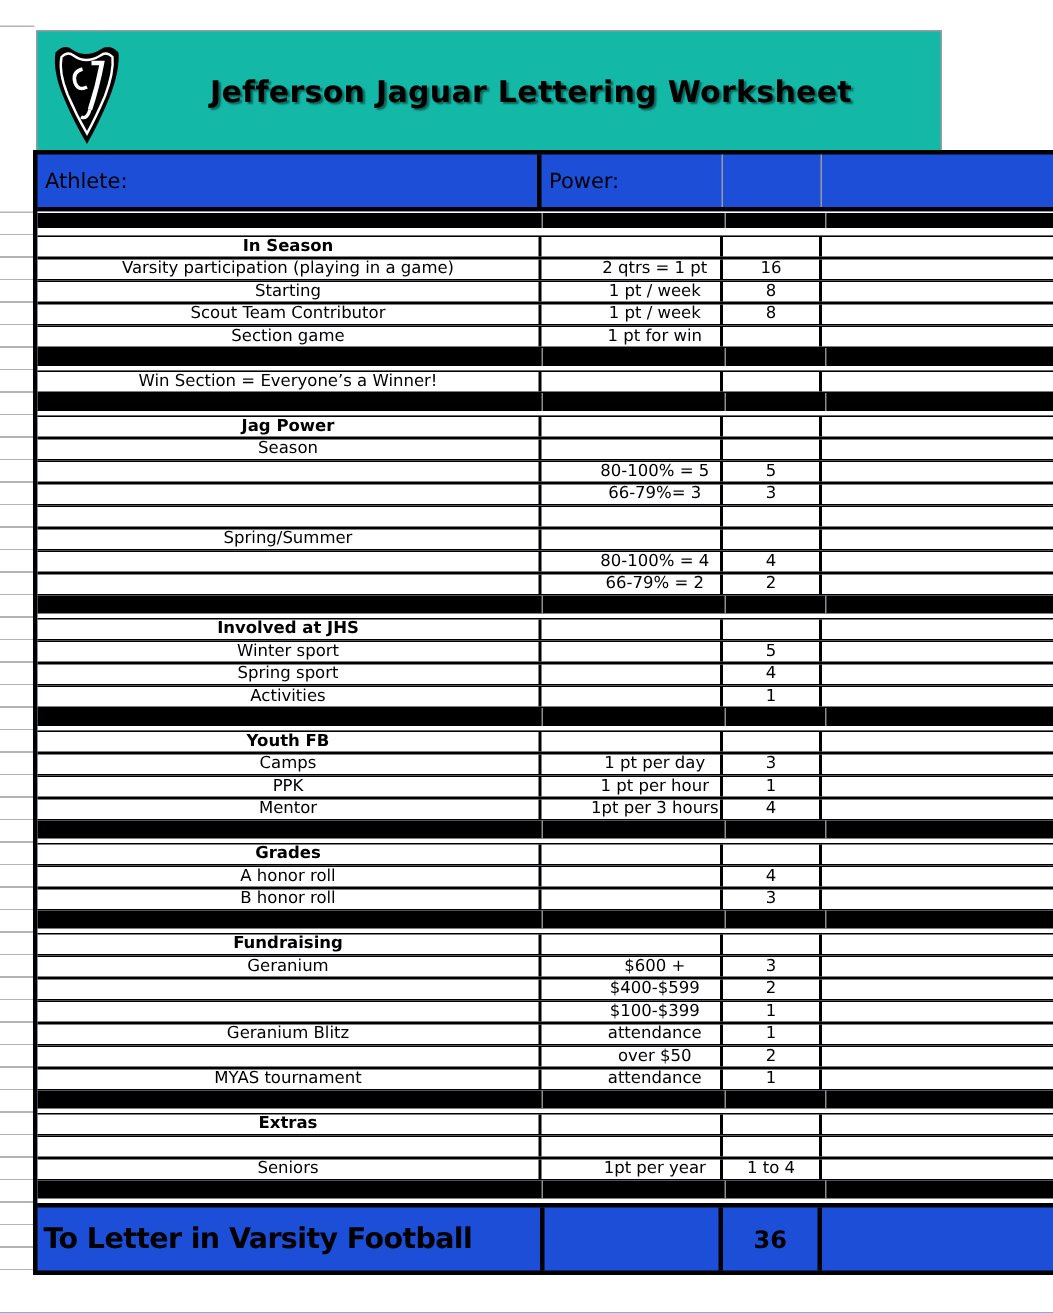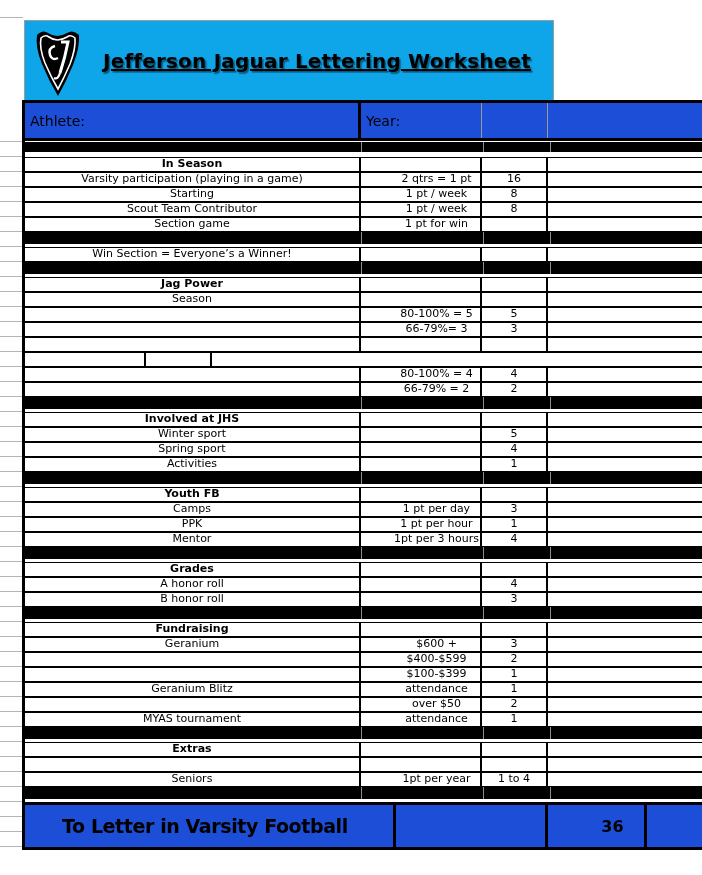--- a/index.html
+++ b/index.html
@@ -10,23 +10,23 @@
   }
   
   .margin-grid {
     position:absolute; left:0; top:141px; width:22px; height:710px;
     background:repeating-linear-gradient(to bottom,#b4b4b4 0 1px,transparent 1px 15px);
   }
   .margin-line-top { position:absolute; left:0; top:17px; width:23px; height:1px; background:#b4b4b4; }
 
   
   .title-box {
-    position:absolute; left:24px; top:20px; width:530px; height:81px;
-    border:1px solid #9c9c9c; box-sizing:border-box; background:#0ea5e9;
-    display:flex; align-items:center;text-decoration:underline;
+    position:absolute; left:24px; top:20px; width:604px; height:81px;
+    border:1px solid #9c9c9c; box-sizing:border-box; background:#14b8a6;
+    display:flex; align-items:center;
   }
   .logo { position:absolute; left:9px; top:6px; width:48px; height:72px; }
   .title {
     flex:1; text-align:center; padding-left:56px;
     font-weight:bold; font-size:20px; letter-spacing:0.2px;
     text-shadow:1.6px 1.6px 1.2px rgba(0,0,0,0.45);
   }
 
   
   .sheet {
@@ -59,21 +59,21 @@
   
   .row.bar { height:15px; background:#fff; }
   .row.bar .bar-seg { box-sizing:border-box; height:12px; background:#000; border-right:1px solid #8d8d8d; }
   .row.bar.first { height:16px; }
   .row.bar.first .bar-seg { height:10px; margin-top:1px; }
   .bar-seg.s0 { width:337px; } .bar-seg.s1 { width:122px; } .bar-seg.s2 { width:67px; }
   .bar-seg.s3 { flex:1; border-right:none; }
 
   
   .footer-row { flex:1; display:flex; border-top:3px solid #000; box-sizing:border-box; }
-  .footer-row > div { box-sizing:border-box; display:flex; align-items:center;margin-left:33px; }
+  .footer-row > div { box-sizing:border-box; display:flex; align-items:center; }
   .f1 { width:338px; border-right:3px solid #000; padding-left:4px;
         font-size:19px; font-weight:bold; letter-spacing:-0.4px; white-space:nowrap; }
   .f2 { width:119px; border-right:3px solid #000; }
   .f3 { width:66px;  border-right:3px solid #000; justify-content:center; font-size:16px; font-weight:bold; }
   .f4 { flex:1; }
 </style>
 </head>
 <body>
 
 <div class="margin-line-top"></div>
@@ -90,21 +90,21 @@
   <div class="title">Jefferson Jaguar Lettering Worksheet</div>
 </div>
 
 <div class="sheet">
   <div class="info-row">
     <div class="info-athlete">
       <span>Athlete:</span>
       <span style="flex:1;height:100%;"></span>
     </div>
     <div class="info-year">
-      <span>Year:</span>
+      <span>Power:</span>
       <span style="flex:1;height:100%;"></span>
     </div>
     <div class="info-c3"></div>
     <div class="info-c4"></div>
   </div>
 
   <div style="display:flex;flex-direction:column;flex:0 0 auto;">
       <div class="row bar first">
         <div class="bar-seg s0"></div>
         <div class="bar-seg s1"></div>
@@ -183,20 +183,21 @@
         <div class="cell c3">3</div>
         <div class="cell c4"></div>
       </div>
       <div class="row white data">
         <div class="cell c1"></div>
         <div class="cell c2"></div>
         <div class="cell c3"></div>
         <div class="cell c4"></div>
       </div>
       <div class="row white data">
+        <div class="cell c1">Spring/Summer</div>
         <div class="cell c2"></div>
         <div class="cell c3"></div>
         <div class="cell c4"></div>
       </div>
       <div class="row white data">
         <div class="cell c1"></div>
         <div class="cell c2">80-100% = 4</div>
         <div class="cell c3">4</div>
         <div class="cell c4"></div>
       </div>

